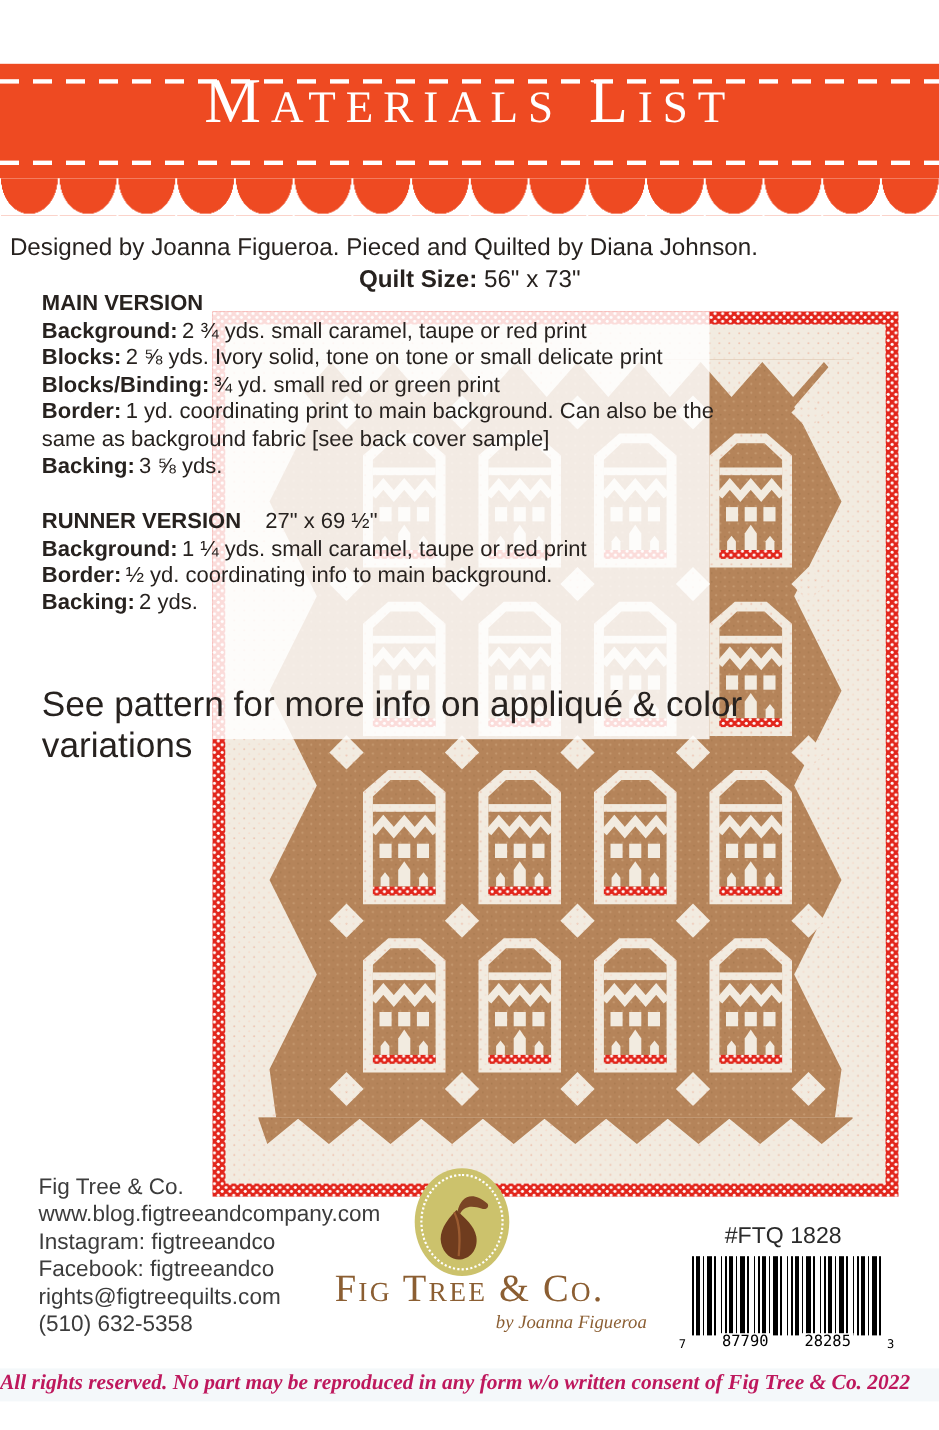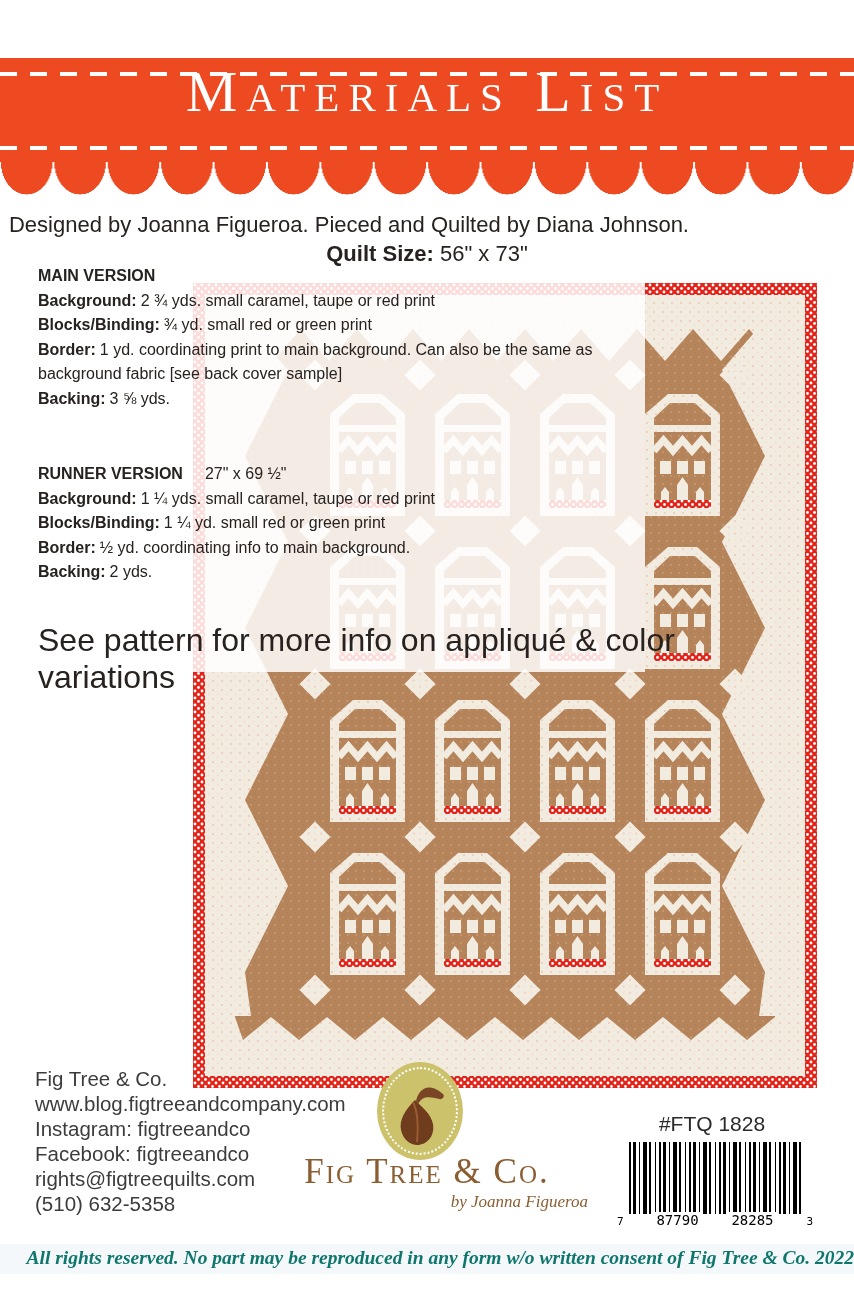--- a/index.html
+++ b/index.html
@@ -20,21 +20,21 @@
     font-size:58px; line-height:76px; letter-spacing:9px; color:#ffffff; font-weight:400;margin-top:40px;
   }
   .scallops { position:absolute; left:0; top:162px; width:854px; height:34px;
     background-image:radial-gradient(27px 34px at 50% 0%, #ee4a22 0 95%, rgba(238,74,34,0) 96%);
     background-size:53.4px 34px; background-repeat:repeat-x; }
   
   .intro-line1 { position:absolute; left:0; top:212px; width:698px; text-align:center; font-size:22px; }
   .intro-line2 { position:absolute; left:0; top:241px; width:854px; text-align:center; font-size:22px; }
   .intro-line2 b { font-weight:bold; }
   
-  .mat-block { position:absolute; left:38px; width:632px; font-size:16px; line-height:24.6px; z-index:5; }
+  .mat-block { position:absolute; left:38px; width:632px; font-size:20px; line-height:24.6px; z-index:5; }
   #main-block { top:264px; }
   #runner-block { top:462px; }
   .mat-heading { font-weight:bold; }
   .mat-line b { font-weight:bold; margin-right:4px; }
   .runner-size { margin-left:22px; font-weight:normal; }
   .note-line { position:absolute; left:38px; top:622px; width:660px; font-size:32px; z-index:5; }
   
   .quilt { position:absolute; left:193px; top:283px; width:624px; height:805px; z-index:1; }
   
   .contact { position:absolute; left:35px; top:1066px; font-size:20.5px; line-height:25px; color:#3c3c3c; z-index:6; }
@@ -54,23 +54,23 @@
     background:repeating-linear-gradient(90deg,
       #000 0 2px, #fff 2px 4px, #000 4px 7px, #fff 7px 10px,
       #000 10px 11px, #fff 11px 14px, #000 14px 18px, #fff 18px 20px,
       #000 20px 22px, #fff 22px 26px, #000 26px 27px, #fff 27px 30px); }
   .barcode-digits { position:absolute; left:0; top:72px; width:200px; display:flex;
     justify-content:space-between; font-family:"DejaVu Sans Mono", monospace; font-size:14px; color:#000; }
   .barcode-digits span { background:#fff; padding:0 2px; }
   .bd-lead { font-size:11px; margin-top:3px; }
   .bd-trail { font-size:11px; margin-top:3px; }
   
-  .copyright { position:absolute; left:0; top:1244px; width:854px; text-align:right;
+  .copyright { position:absolute; left:0; top:1244px; width:854px; text-align:left;
     font-family:"Liberation Serif", serif; font-weight:bold; font-style:italic;
-    font-size:19.5px; color:#0f766e; background:#f4f8fa; padding:3px 0 5px 0; z-index:6; }
+    font-size:19.5px; color:#be185d; background:#f4f8fa; padding:3px 0 5px 0; z-index:6; }
 </style>
 </head>
 <body>
 
 <div id="page">
 
   <div class="banner">
     <div class="banner-dash dash-top"></div>
     <div class="banner-dash dash-bottom"></div>
   </div>
@@ -171,31 +171,31 @@
       <use href="#house" x="242" y="570"></use>
       <use href="#house" x="347" y="570"></use>
       <use href="#house" x="452" y="570"></use>
 
     <rect x="0" y="0" width="452" height="389" fill="#ffffff" opacity="0.84"></rect>
   </svg>
 
   <div class="mat-block" id="main-block">
     <div class="mat-heading">MAIN VERSION</div>
     <div class="mat-line"><b>Background:</b><span>2 ¾ yds. small caramel, taupe or red print</span></div>
+    <div class="mat-line"><b>Blocks:</b><span>2 ⅝ yds. Ivory solid, tone on tone or small delicate print</span></div>
     <div class="mat-line"><b>Blocks/Binding:</b><span>¾ yd. small red or green print</span></div>
     <div class="mat-line"><b>Border:</b><span>1 yd. coordinating print to main background. Can also be the same as background fabric [see back cover sample]</span></div>
     <div class="mat-line"><b>Backing:</b><span>3 ⅝ yds.</span></div>
   </div>
 
   <div class="mat-block" id="runner-block">
     <div class="mat-heading">
       <b>RUNNER VERSION</b><span class="runner-size">27" x 69 ½"</span>
     </div>
     <div class="mat-line"><b>Background:</b><span>1 ¼ yds. small caramel, taupe or red print</span></div>
-    <div class="mat-line"><b>Blocks/Binding:</b><span>1 ¼ yd. small red or green print</span></div>
     <div class="mat-line"><b>Border:</b><span>½ yd. coordinating info to main background.</span></div>
     <div class="mat-line"><b>Backing:</b><span>2 yds.</span></div>
   </div>
 
   <div class="note-line">See pattern for more info on appliqué &amp; color variations</div>
 
   <div class="contact">
     <div>Fig Tree &amp; Co.</div>
     <div>www.blog.figtreeandcompany.com</div>
     <div>Instagram: figtreeandco</div>

